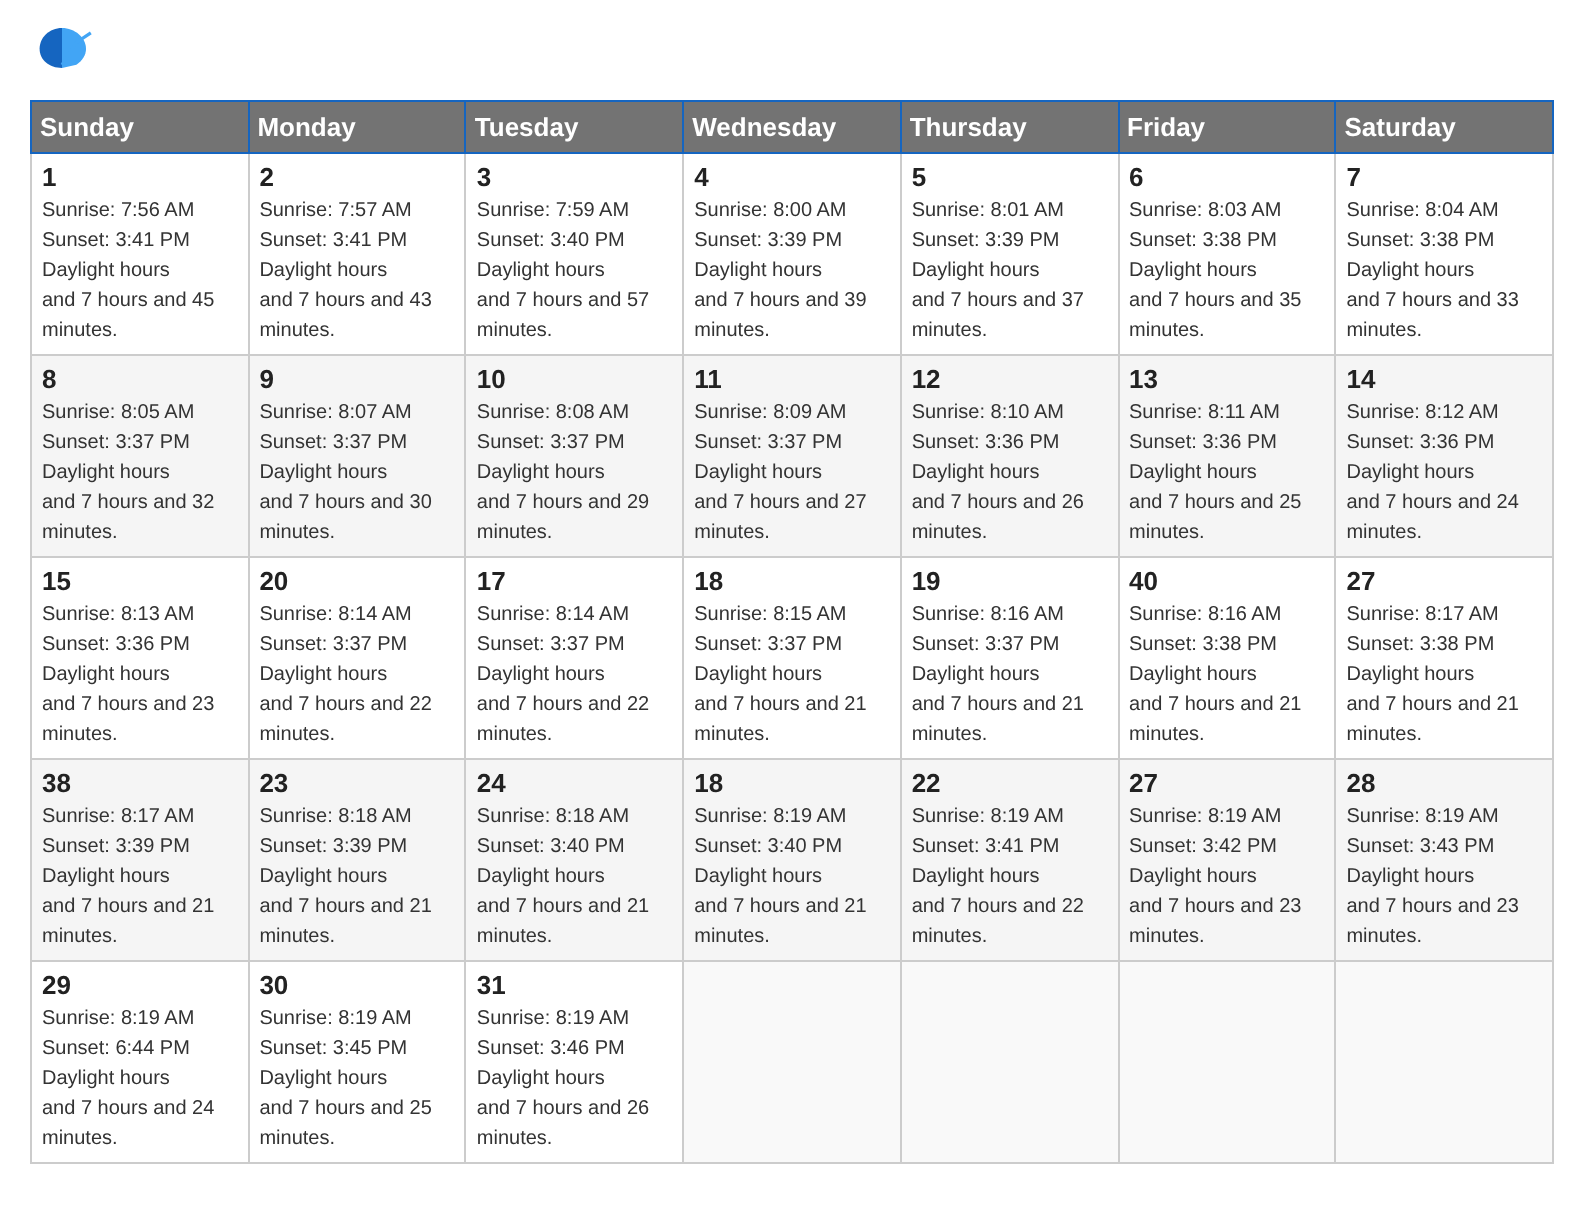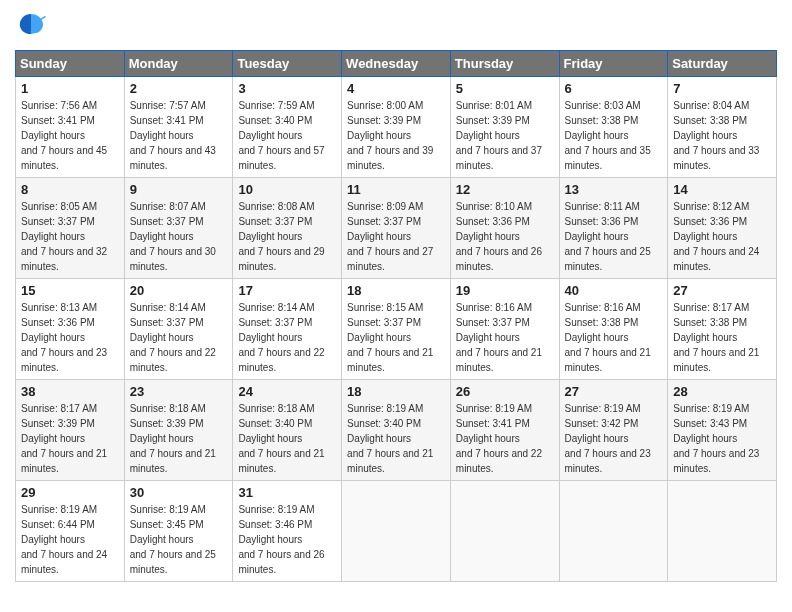--- a/index.html
+++ b/index.html
@@ -345,21 +345,21 @@
         <td>
         <span class="day-num">18</span>
         <div class="day-info">
           <span>Sunrise: 8:19 AM</span><br>
           <span>Sunset: 3:40 PM</span><br>
           <span>Daylight hours</span><br>
           <span>and 7 hours and 21 minutes.</span>
         </div>
       </td>
         <td>
-        <span class="day-num">26</span>
+        <span class="day-num">22</span>
         <div class="day-info">
           <span>Sunrise: 8:19 AM</span><br>
           <span>Sunset: 3:41 PM</span><br>
           <span>Daylight hours</span><br>
           <span>and 7 hours and 22 minutes.</span>
         </div>
       </td>
         <td>
         <span class="day-num">27</span>
         <div class="day-info">

